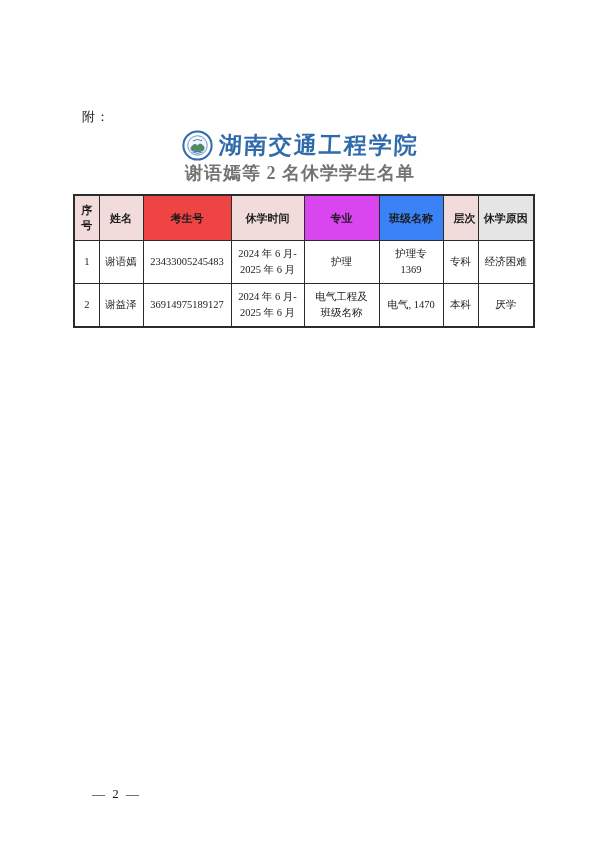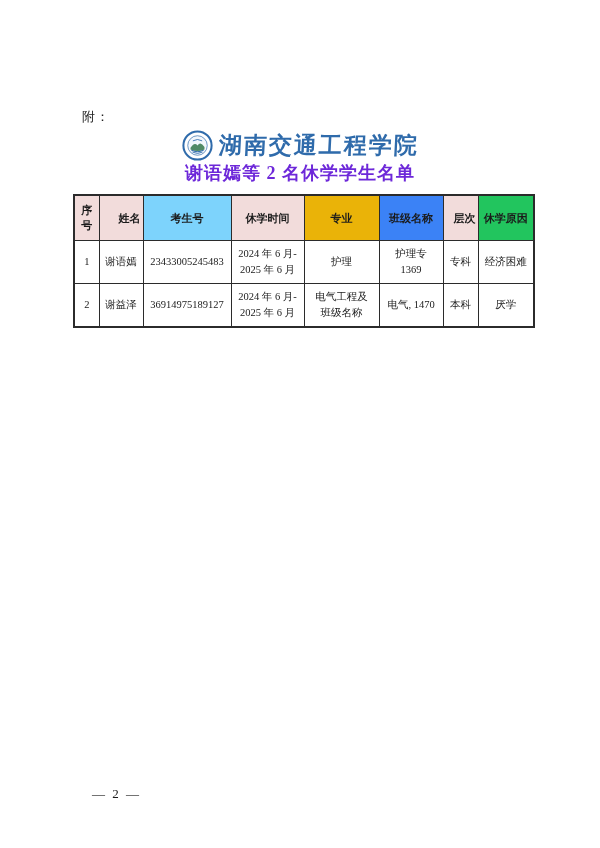--- a/index.html
+++ b/index.html
@@ -49,21 +49,21 @@
   }
   .doc-title {
     position: absolute;
     left: 0;
     top: 161px;
     width: 100%;
     text-align: center;
     font-size: 18px;
     font-weight: bold;
     letter-spacing: 1px;
-    color: #6d28d9;
+    color: #737373;
   }
   table.roster {
     position: absolute;
     left: 73px;
     top: 194px;
     width: 460px;
     border-collapse: collapse;
     table-layout: fixed;
     font-size: 10.5px;
     color: #1b1b1b;
@@ -131,27 +131,27 @@
         <col style="width:88px">
         <col style="width:73px">
       <col style="width:75px">
         <col style="width:64px">
         <col style="width:35px">
         <col style="width:56px">
     </colgroup>
     <thead>
       <tr>
         <th style="background: rgb(242, 220, 219);">序号</th>
-        <th style="background: rgb(242, 220, 219); text-align: right;">姓名</th>
-        <th style="background: #7dd3fc;">考生号</th>
+        <th style="background: rgb(242, 220, 219);">姓名</th>
+        <th style="background: #ef4444;">考生号</th>
         <th style="background: rgb(242, 220, 219); margin-left: 48px;">休学时间</th>
-        <th style="background: #eab308; margin-top: 10px;">专业</th>
+        <th style="background: #d946ef; margin-top: 10px;">专业</th>
         <th style="background: #3b82f6;">班级名称</th>
         <th style="background: rgb(242, 220, 219); text-align: right;">层次</th>
-        <th style="background: #22c55e;">休学原因</th>
+        <th style="background: #e5e5e5;">休学原因</th>
       </tr>
     </thead>
     <tbody>
       <tr>
         <td>1</td>
         <td>谢语嫣</td>
         <td>23433005245483</td>
         <td>2024 年 6 月-
 2025 年 6 月</td>
         <td>护理</td>

